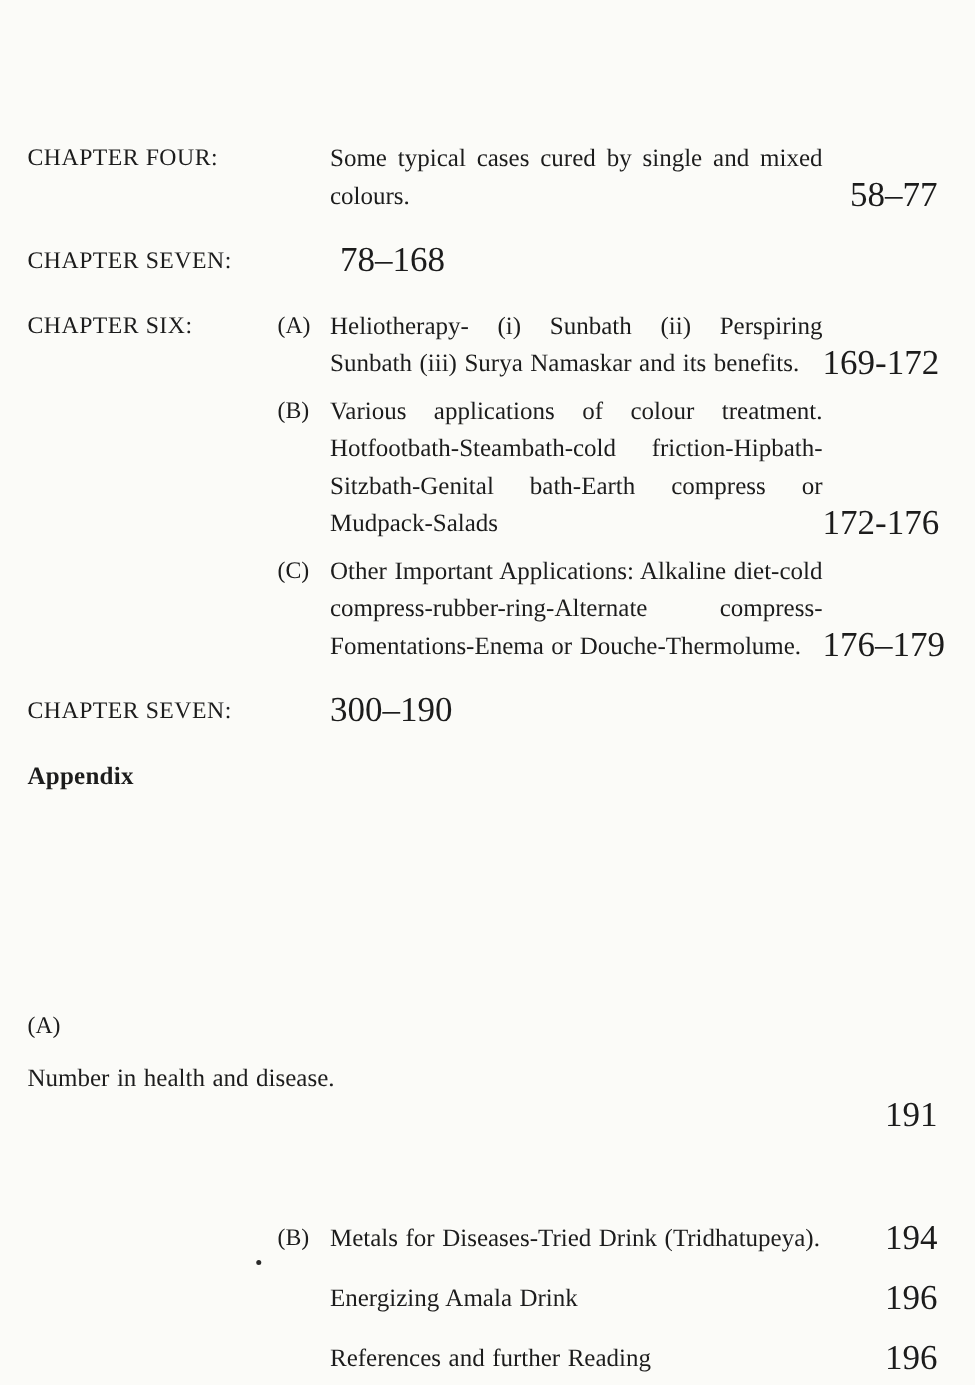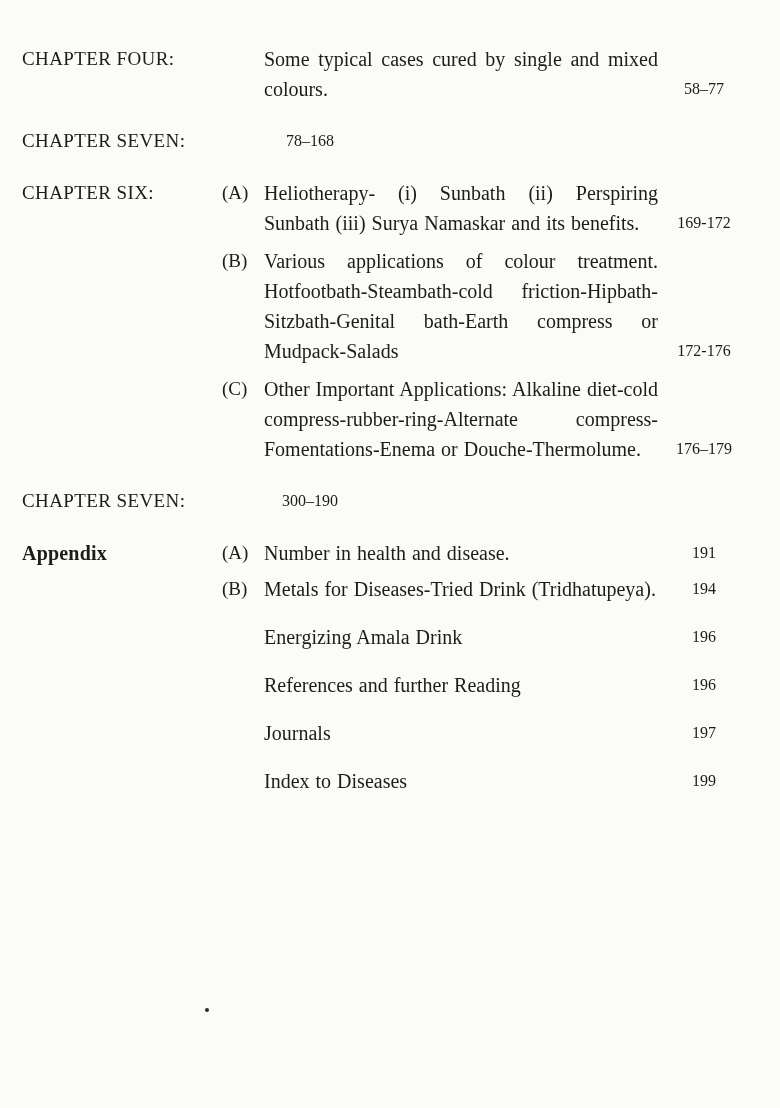--- a/index.html
+++ b/index.html
@@ -12,30 +12,30 @@
     background: #fbfbf8;
     font-family: "Liberation Serif", serif;
     color: #1c1c1c;
     position: relative;
     overflow: hidden;
   }
   .page {
     box-sizing: border-box;
     width: 780px;
     height: 1108px;
-    padding: 44px 30px 0 22px;
+    padding: 112px 30px 0 22px;
   }
   .row {
     display: flex;
     align-items: flex-start;
   }
   .gap-lg { margin-bottom: 22px; }
   .gap-sm { margin-bottom: 8px; font-family: Liberation Serif, serif; }
   .gap-md { margin-bottom: 18px; }
-  .gap-xs { margin-bottom: 6px; }
+  .gap-xs { margin-bottom: 6px; flex-direction: column; }
   .col-label {
     width: 200px;
     flex: 0 0 200px;
     font-size: 19px;
     letter-spacing: 0.4px;
     line-height: 30px;
     white-space: nowrap;
   }
   .col-label.bold {
     font-weight: bold;
@@ -51,22 +51,22 @@
   .col-desc {
     flex: 1 1 auto;
     font-size: 20px;
     line-height: 30px;
     text-align: justify;
     word-spacing: 1px;
   }
   .col-pages {
     width: 92px;
     flex: 0 0 92px;
-    text-align: center;
-    font-size: 16px;
+    text-align: right;
+    font-size: 28px;
     line-height: 30px;
     align-self: flex-end;
     white-space: nowrap;
   }
   .artifact-dot {
     position: absolute;
     left: 205px;
     top: 1008px;
     width: 4px;
     height: 4px;

